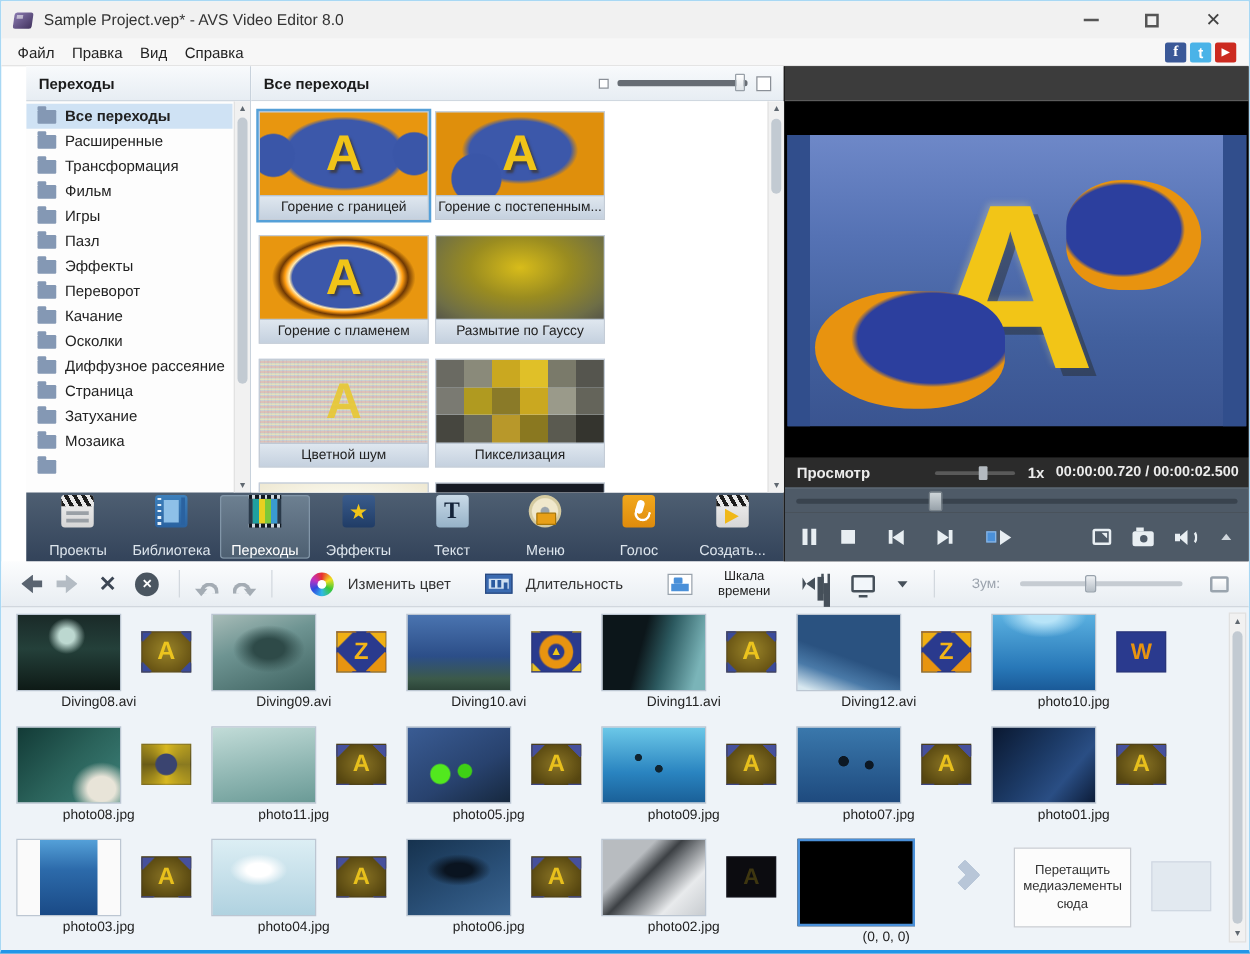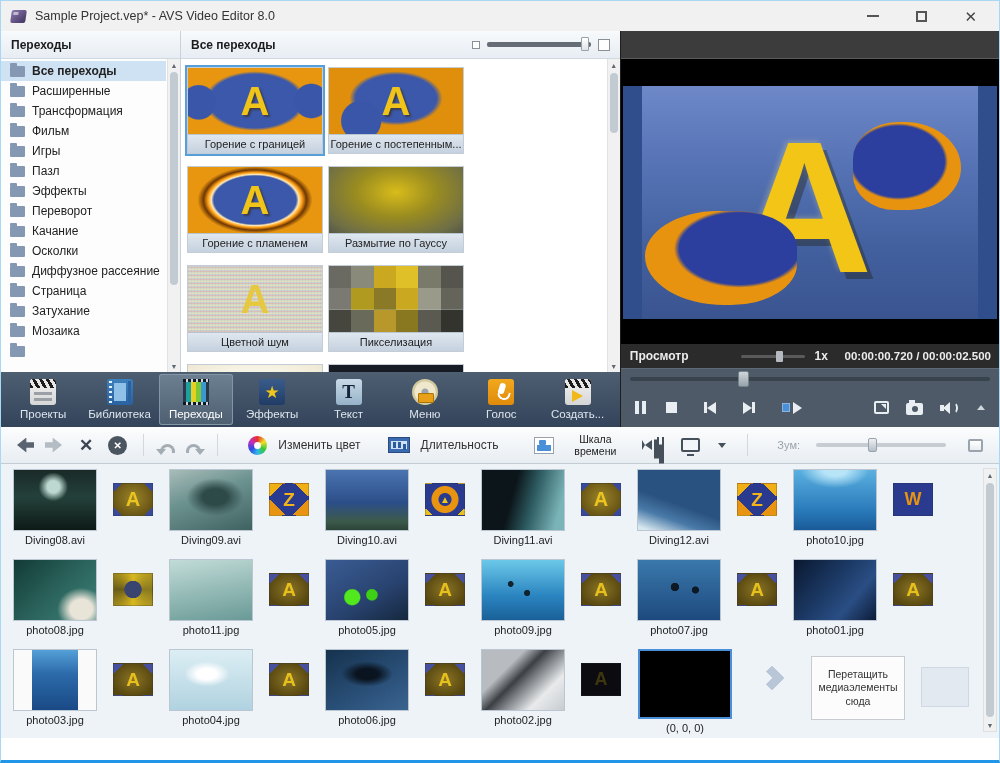--- a/index.html
+++ b/index.html
@@ -20,21 +20,21 @@
   
   .menubar { height:22px; background:#f7f7f7; border-bottom:1px solid #e4e4e4; display:flex; align-items:center; padding:0 6px; }
   .menu-item { font-size:12px; color:#222; padding:0 7px; }
   .social { margin-left:auto; display:flex; gap:3px; padding-right:4px; }
   .soc { width:17px; height:16px; border-radius:2px; color:#fff; font-weight:bold; font-size:12px; display:flex; align-items:center; justify-content:center; }
   .soc-fb { background:#3b5998; font-family:"Liberation Serif",serif; }
   .soc-tw { background:#4ab3e8; }
   .soc-yt { background:#cc2a20; font-size:8px; }
 
   
-  .main { display:flex; height:396px; }
+  .main { display:flex; height:396px;padding-left:20px; }
   .left-col { width:620px; display:flex; flex-direction:column; }
   .left-content { display:flex; height:341px; }
 
   
   .sidebar { width:180px; border-right:1px solid #c8d2dc; display:flex; flex-direction:column; background:#fdfdfd; }
   .panel-header { height:28px; background:linear-gradient(#f8fafc,#e7edf3); border-bottom:1px solid #d0d8e0; display:flex; align-items:center; padding:0 10px; font-size:12px; font-weight:bold; color:#1c1c1c; flex:none; }
   .side-list { flex:1; position:relative; overflow:hidden; }
   .side-items { position:absolute; inset:2px 14px 0 0; }
   .side-item { height:20px; display:flex; align-items:center; gap:7px; padding:0 4px 0 9px; font-size:12px; color:#222; white-space:nowrap; }
   .side-item.selected { background:#cfe2f4; font-weight:bold; }
@@ -70,21 +70,21 @@
   .v-pixel { background-image:
       linear-gradient(90deg,#6a6a62 0 16.6%,#8a8a7a 0 33.3%,#caa820 0 50%,#e0c028 0 66.6%,#7a7a6a 0 83.3%,#55554e 0),
       linear-gradient(90deg,#7a7a72 0 16.6%,#b09a20 0 33.3%,#8a7a28 0 50%,#caa820 0 66.6%,#9a9a8a 0 83.3%,#64645a 0),
       linear-gradient(90deg,#46463f 0 16.6%,#6a6a5a 0 33.3%,#b8982a 0 50%,#8a7820 0 66.6%,#5a5a50 0 83.3%,#34342e 0);
     background-size:100% 34%,100% 33%,100% 34%; background-position:0 0,0 50%,0 100%; background-repeat:no-repeat; }
   .v-flash-light { background: radial-gradient(ellipse at center,#fffff8 25%,#eee8d2 100%); }
   .v-flash-dark { background:#171b24; }
 
   
   .navbar { height:55px; background:linear-gradient(#4e5f72,#33435a); display:flex; align-items:stretch; padding:0 4px; }
-  .tab { flex:1; display:flex; flex-direction:column; align-items:center; justify-content:center; gap:3px; color:#dde5ed; font-size:11.5px; margin:2px 1px; border-radius:3px; }
+  .tab { flex:1; display:flex; flex-direction:column; align-items:center; justify-content:space-between; gap:3px; color:#dde5ed; font-size:11.5px; margin:2px 1px; border-radius:3px; }
   .tab.active { background:linear-gradient(#6d8091,#4d5f71); color:#fff; box-shadow:inset 0 0 0 1px #8296a8; }
   .tab-icon { width:26px; height:26px; position:relative; border-radius:3px; flex:none; }
   .ic-projects, .ic-create { background:linear-gradient(#f2f2f2,#d6d6d6); }
   .ic-projects::before, .ic-create::before { content:""; position:absolute; top:0; left:0; right:0; height:9px; border-radius:3px 3px 0 0; background:repeating-linear-gradient(60deg,#1c1c1c 0 3px,#e8e8e8 3px 6px); }
   .ic-projects::after { content:""; position:absolute; top:13px; left:4px; right:4px; height:3px; background:#9aa0a6; box-shadow:0 6px 0 #9aa0a6; }
   .ic-create::after { content:""; position:absolute; left:7px; bottom:3px; width:0; height:0; border-left:11px solid #f0b818; border-top:6px solid transparent; border-bottom:6px solid transparent; }
   .ic-library { background:linear-gradient(#3d80bc,#2a62a0); }
   .ic-library::before { content:""; position:absolute; inset:4px 7px; background:#8ec0e8; }
   .ic-library::after { content:""; position:absolute; top:2px; bottom:2px; left:2px; width:3px;
      background:repeating-linear-gradient(#e8f2fa 0 2px, transparent 2px 5px); box-shadow:19px 0 0 #2a62a0; }
@@ -175,21 +175,21 @@
   .zoom-handle { position:absolute; left:40%; top:-5px; width:9px; height:14px; background:linear-gradient(#eef1f4,#b6bec6); border:1px solid #98a2ac; border-radius:2px; }
   .fit-ic { width:15px; height:13px; border:2px solid #9aa4ae; border-radius:2px; background:linear-gradient(#fff,#e8ecf0); margin-left:6px; }
 
   
   .timeline { height:274px; background:#eef3f8; position:relative; padding:5px 20px 0 12px; }
   .trow { display:flex; align-items:flex-start; gap:16px; height:90px; }
   .clipcell { display:flex; flex-direction:column; align-items:center; width:84px; flex:none; }
   .clipcell.sel { width:96px; }
   .clipthumb { width:84px; height:62px; border:1px solid #bcc6d2; background:#fff; position:relative; flex:none; }
   .clipcell.sel .clipthumb { width:94px; height:70px; border:2px solid #4a90d9; }
-  .cliplabel { font-size:11px; color:#222; margin-top:3px; white-space:nowrap; }
+  .cliplabel { font-size:11px; color:#222; margin-top:3px; white-space:nowrap;padding-left:48px; }
   .ttrans { width:40px; height:33px; margin-top:14px; flex:none; display:flex; align-items:center; justify-content:center; font-weight:bold; border:1px solid rgba(40,40,60,.25); }
   .chev-wrap { width:46px; margin-top:20px; display:flex; justify-content:center; flex:none; }
   .chev { width:18px; height:18px; border-top:9px solid #b8c6d8; border-right:9px solid #b8c6d8; transform:rotate(45deg); border-radius:2px; }
   .dropbox { width:94px; height:64px; margin-top:7px; background:#fcfcfc; border:1px solid #c8ccd2; display:flex; align-items:center; justify-content:center; text-align:center; font-size:10.5px; color:#333; padding:3px; flex:none; line-height:1.25; }
   .emptybox { width:48px; height:40px; margin-top:18px; background:#e2e9f0; border:1px solid #d0d8e2; flex:none; }
 
   .c-d08 { background:radial-gradient(ellipse 30% 40% at 48% 28%, #bcd8d0 0 25%, transparent 60%), linear-gradient(180deg,#1a2a28 0%,#24403a 45%,#0e1a16 100%); }
   .c-d09 { background:radial-gradient(ellipse 50% 45% at 55% 45%, #2e4a48 0 30%, transparent 70%), linear-gradient(160deg,#a8bcb8 0%,#6e9492 40%,#3e6260 100%); }
   .c-d10 { background:linear-gradient(180deg,#4a74b0 0%,#2c4e88 55%,#3c5a4a 85%,#2c4438 100%); }
   .c-d11 { background:linear-gradient(105deg,#0c161a 0 38%,#2c5a60 60%,#7ab4b8 90%); }
@@ -226,20 +226,33 @@
   <div class="titlebar">
     <div class="app-icon"></div>
     <div class="title-text">Sample Project.vep* - AVS Video Editor 8.0</div>
     <div class="win-btns">
       <div class="btn-min"></div>
       <div class="btn-max"></div>
       <div class="btn-close">✕</div>
     </div>
   </div>
 
+  <div class="menubar">
+    <div id="menu-items" style="display:flex;">
+        <div class="menu-item">Файл</div>
+        <div class="menu-item">Правка</div>
+        <div class="menu-item">Вид</div>
+        <div class="menu-item">Справка</div>
+      </div>
+    <div class="social">
+      <div class="soc soc-fb">f</div>
+      <div class="soc soc-tw">t</div>
+      <div class="soc soc-yt">▶</div>
+    </div>
+  </div>
 
   <div class="main">
     <div class="left-col">
       <div class="left-content">
 
         <div class="sidebar">
           <div class="panel-header">Переходы</div>
           <div class="side-list">
             <div class="side-items" id="side-items">
                 <div class="side-item selected">

